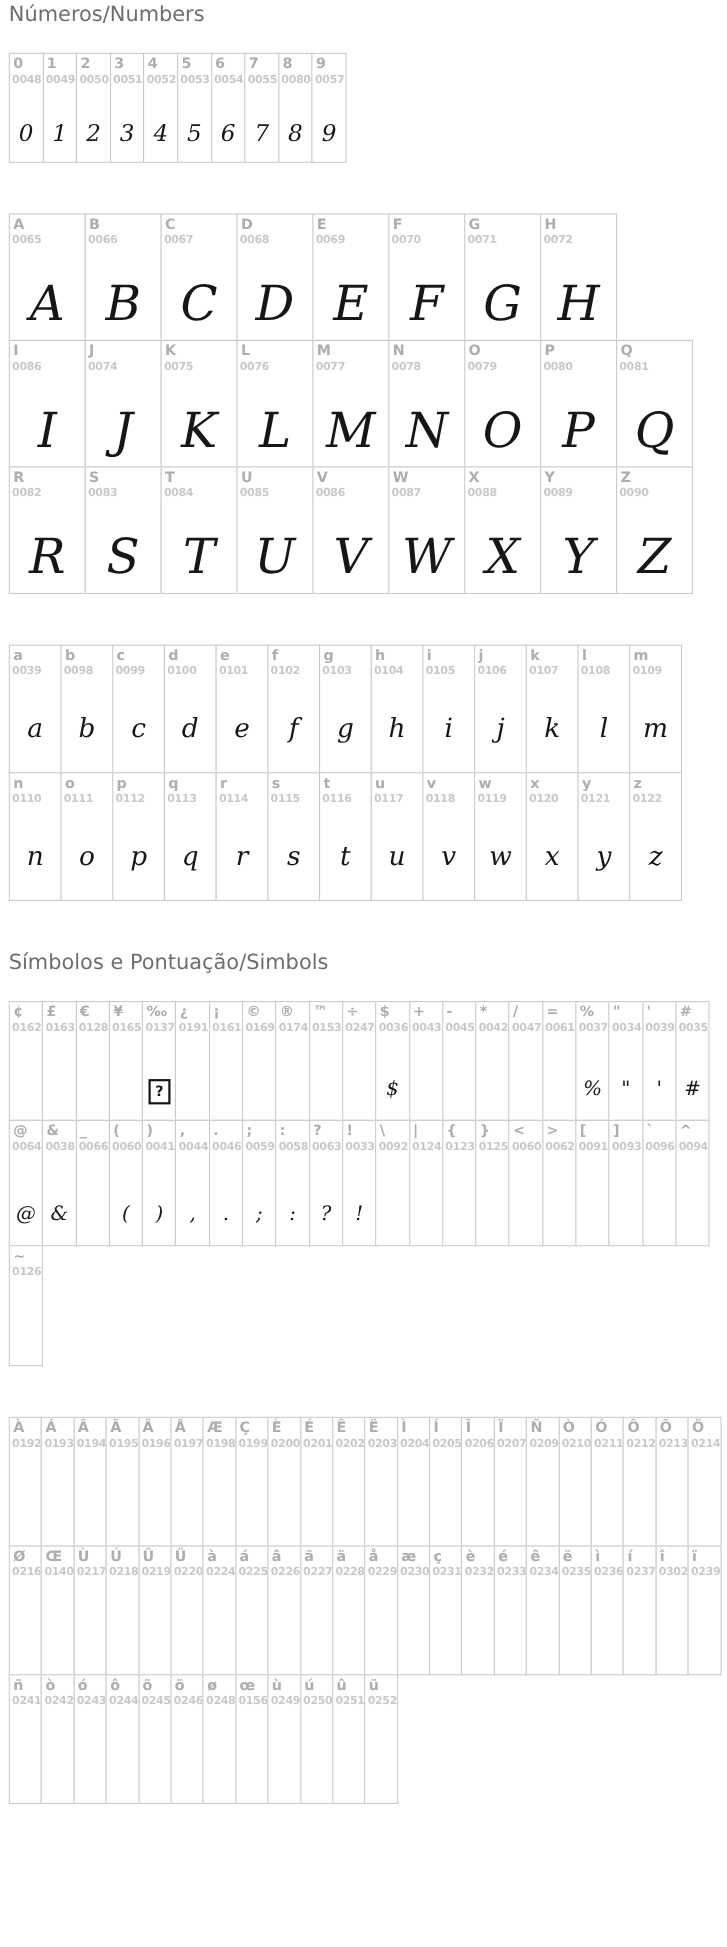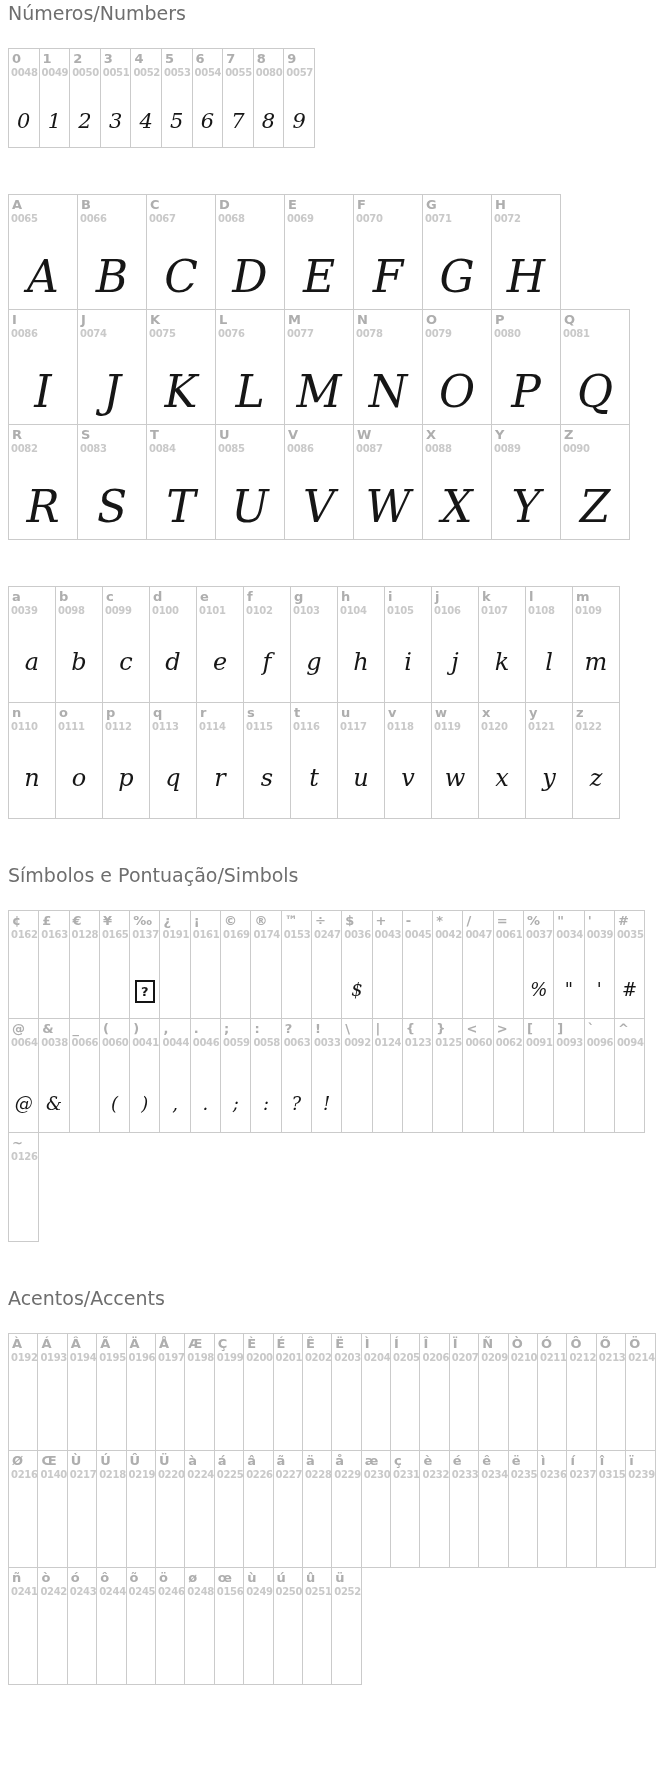--- a/index.html
+++ b/index.html
@@ -613,21 +613,20 @@
       </div>
       <div class="row">
         <div class="cell" style="width: 31.3px; height: 110px;">
           <div class="lab">~</div>
           <div class="code">0126</div>
           <div class="glyph g-sym"><span></span></div>
         </div>
       </div>
     </section>
     <section class="section sec-accents">
-      <h2 class="sec-title">Acentos/Accents</h2>
       <div class="row">
         <div class="cell" style="width: 30.4px; height: 118px;">
           <div class="lab">À</div>
           <div class="code">0192</div>
           <div class="glyph g-acc"><span></span></div>
         </div>
         <div class="cell" style="width: 30.4px; height: 118px;">
           <div class="lab">Á</div>
           <div class="code">0193</div>
           <div class="glyph g-acc"><span></span></div>
@@ -829,21 +828,21 @@
           <div class="code">0236</div>
           <div class="glyph g-acc"><span></span></div>
         </div>
         <div class="cell" style="width: 30.4px; height: 118px;">
           <div class="lab">í</div>
           <div class="code">0237</div>
           <div class="glyph g-acc"><span></span></div>
         </div>
         <div class="cell" style="width: 30.4px; height: 118px;">
           <div class="lab">î</div>
-          <div class="code">0315</div>
+          <div class="code">0302</div>
           <div class="glyph g-acc"><span></span></div>
         </div>
         <div class="cell" style="width: 30.4px; height: 118px;">
           <div class="lab">ï</div>
           <div class="code">0239</div>
           <div class="glyph g-acc"><span></span></div>
         </div>
       </div>
       <div class="row">
         <div class="cell" style="width: 30.4px; height: 118px;">

